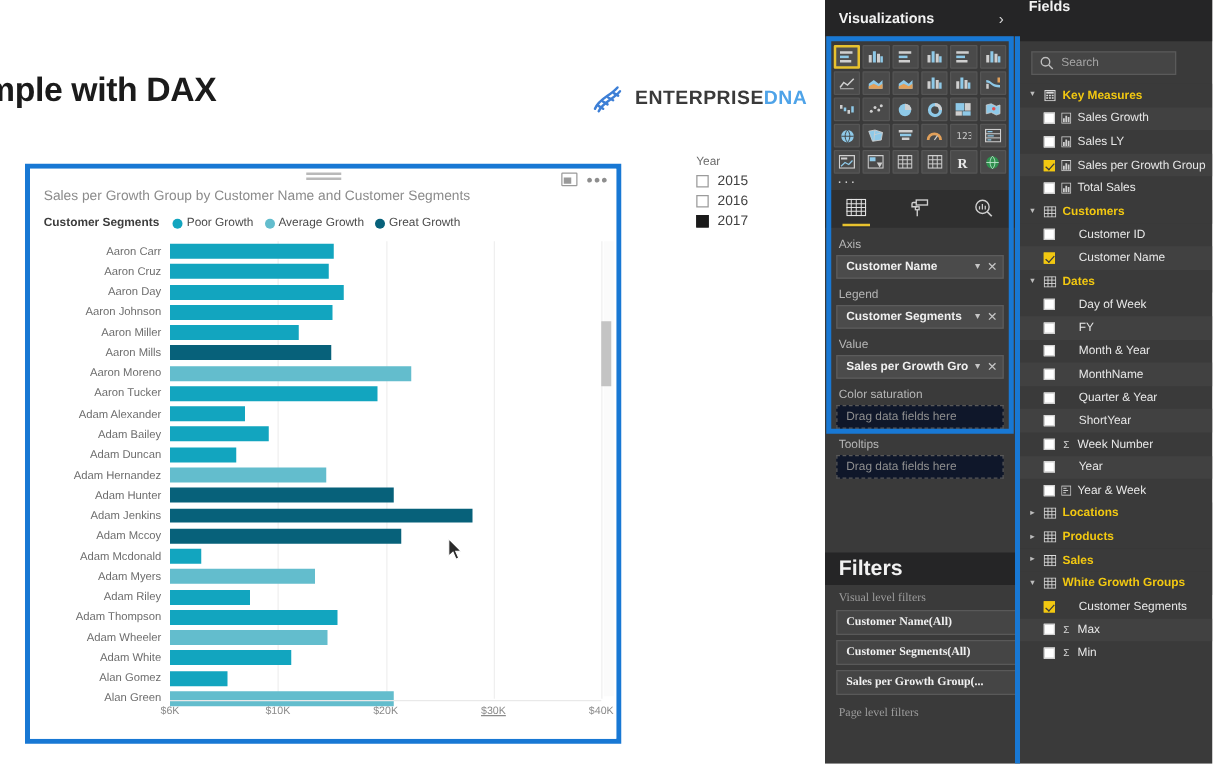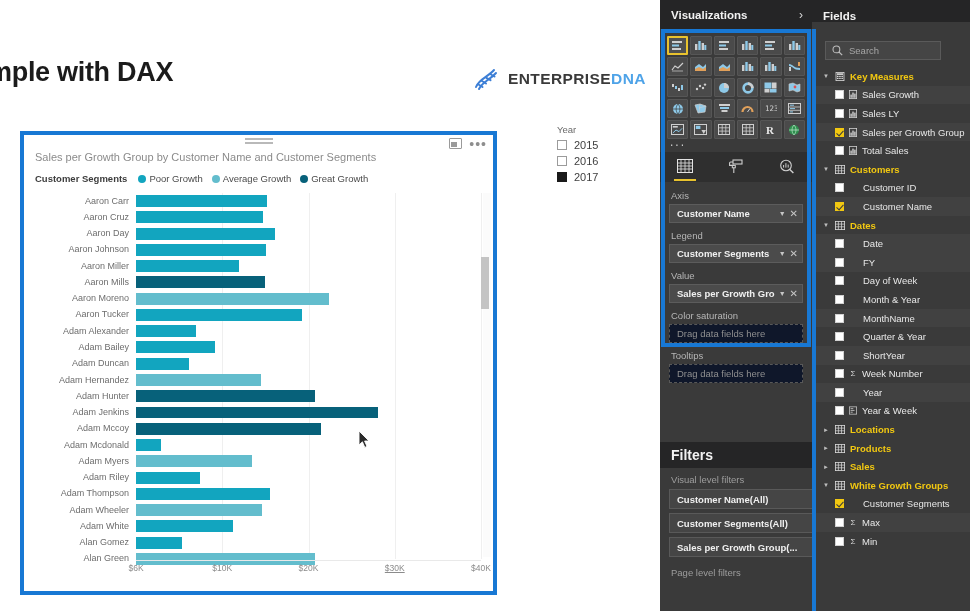--- a/index.html
+++ b/index.html
@@ -144,35 +144,35 @@
   .well-empty {
     margin:0 9px 2px 9px; height:19px; background:#0f172a; border:1px dashed #585858;
     display:flex; align-items:center; padding-left:7px;
   }
   .well-empty .wtxt { font-size:9.5px; color:#8f8f8f; }
 
   #filters-head {
     position:absolute; left:0; top:442px; width:152px; height:26px; background:#252526;
     display:flex; align-items:center; padding-left:11px;
   }
-  #filters-head .ttl { font-size:14px; font-weight:bold; color:#f2f2f2; }
-  #filters-body { position:absolute; left:0; top:468px; width:176px; }
+  #filters-head .ttl { font-size:17px; font-weight:bold; color:#f2f2f2; }
+  #filters-body { position:absolute; left:0; top:468px; width:176px;font-family:Liberation Serif, serif; }
   .filt-lab { font-size:9.5px; color:#9d9d9d; padding:6px 11px 4px 11px; }
   .filt-card {
     margin:0 9px 4px 9px; height:20px; background:#454545; border:1px solid #595959;
     display:flex; align-items:center; padding-left:7px;
   }
   .filt-card .ftxt { font-size:9.5px; color:#f0f0f0; font-weight:bold; white-space:nowrap; overflow:hidden; }
 
   
   #fields-pane {
     position:absolute; left:812px; top:0; width:158px; height:611px;
     background:#3a3a3a; color:#e9e9e9; overflow:hidden;
   }
-  #fields-head { height:22px; background:#252526; display:flex; align-items:flex-end; padding-left:11px; }
+  #fields-head { height:33px; background:#252526; display:flex; align-items:flex-start; padding-left:11px; }
   #fields-head .ttl { font-size:11.5px; font-weight:bold; color:#f2f2f2; }
   #fields-accent { position:absolute; left:0; top:29px; width:4px; height:582px; background:#1878d4; }
   #search-wrap {
     position:absolute; left:13px; top:41px; width:116px; height:19px;
     background:#454545; border:1px solid #5a5a5a; display:flex; align-items:center; gap:6px; padding-left:6px;
   }
   #search-wrap .sph { font-size:9.5px; color:#a6a6a6; }
   #fields-list { position:absolute; left:4px; top:67px; width:154px; }
   .f-row { height:18.6px; display:flex; align-items:center; padding-left:6px; gap:5px; }
   .f-row.alt { background:#414141; }
@@ -733,34 +733,29 @@
           <span class="f-lab f-indent">Customer Name</span>
         </div>
         <div class="f-row tbl">
           <span class="f-tri">▼</span>
           <svg class="f-tblicon" viewBox="0 0 10 9">
             <rect x="0.4" y="0.4" width="9.2" height="8.2" fill="none" stroke="#dcdcdc" stroke-width="0.8"></rect>
             <path d="M0.4 3.1h9.2M0.4 5.8h9.2M3.4 0.4v8.2M6.5 0.4v8.2" stroke="#dcdcdc" stroke-width="0.7"></path>
           </svg>
           <span class="f-lab tblname">Dates</span>
         </div>
+        <div class="f-row">
+          <span class="f-tri"></span>
+          <span class="f-chk"></span>
+          <span class="f-lab f-indent">Day of Week</span>
+        </div>
         <div class="f-row alt">
           <span class="f-tri"></span>
           <span class="f-chk"></span>
-          <span class="f-lab f-indent">Date</span>
-        </div>
-        <div class="f-row alt">
-          <span class="f-tri"></span>
-          <span class="f-chk"></span>
           <span class="f-lab f-indent">FY</span>
-        </div>
-        <div class="f-row">
-          <span class="f-tri"></span>
-          <span class="f-chk"></span>
-          <span class="f-lab f-indent">Day of Week</span>
         </div>
         <div class="f-row">
           <span class="f-tri"></span>
           <span class="f-chk"></span>
           <span class="f-lab f-indent">Month &amp; Year</span>
         </div>
         <div class="f-row alt">
           <span class="f-tri"></span>
           <span class="f-chk"></span>
           <span class="f-lab f-indent">MonthName</span>

